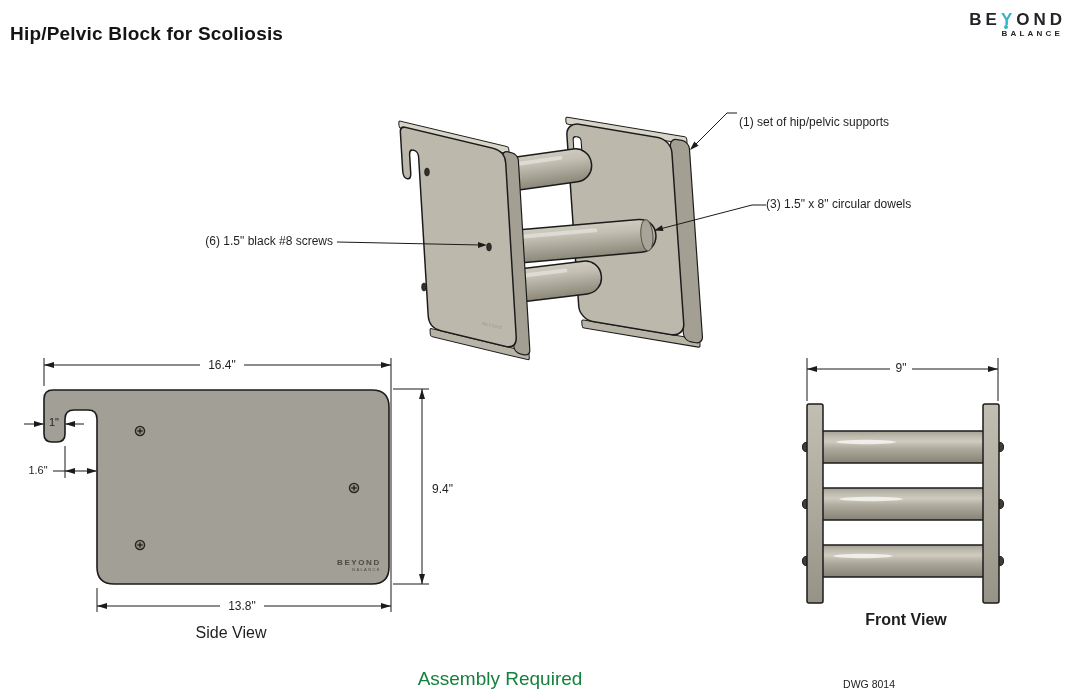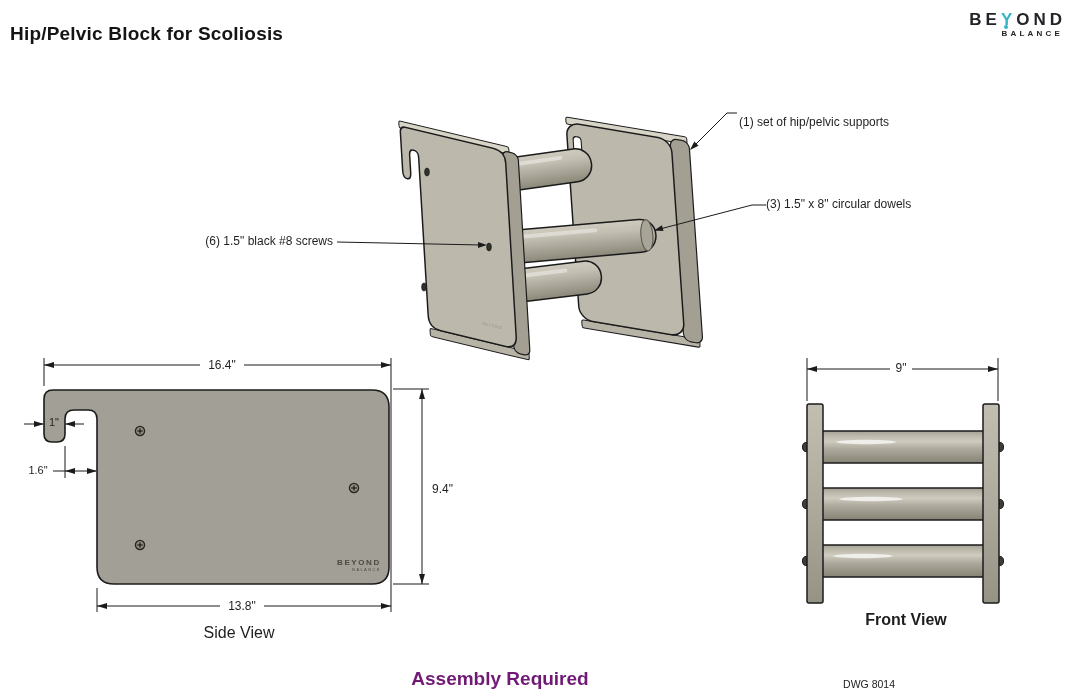--- a/index.html
+++ b/index.html
@@ -11,21 +11,21 @@
   .title{position:absolute;left:10px;top:23px;font-size:19px;font-weight:bold;color:#141414;letter-spacing:.2px;}
   .logo{position:absolute;top:11px;right:14px;text-align:right;}
   .logo-main{font-size:17px;font-weight:bold;letter-spacing:4px;color:#232328;line-height:1;}
   .logo-y{color:#35b4c9;position:relative;}
   .logo-y::after{content:"";position:absolute;left:3px;top:15px;width:4px;height:4px;border-radius:50%;background:#35b4c9;}
   .logo-sub{font-size:8px;font-weight:bold;letter-spacing:3.2px;color:#232328;margin-top:2px;padding-right:3px;line-height:1;}
   .callout{position:absolute;font-size:12px;color:#1f1f1f;white-space:nowrap;line-height:1.1;}
   .view-label{position:absolute;font-size:16px;white-space:nowrap;}
   .bold{font-weight:bold;}
   .assembly{position:absolute;left:500px;top:679px;transform:translate(-50%,-50%);
-            font-size:19px;font-weight:bold;color:#701a75;white-space:nowrap;}
+            font-size:19px;font-weight:normal;color:#15803d;white-space:nowrap;}
   .dwg{position:absolute;right:185px;top:678px;font-size:10.5px;color:#222;white-space:nowrap;}
   .emboss{position:absolute;left:337px;top:559px;text-align:right;color:#4b4a40;line-height:1;}
   .emboss .l1{font-size:8px;font-weight:bold;letter-spacing:1.6px;}
   .emboss .l2{font-size:4px;letter-spacing:1.4px;margin-top:1px;}
   .emboss-iso{position:absolute;left:482px;top:323px;font-size:4px;letter-spacing:.6px;
               color:#96938a;transform:rotate(13deg);}
 </style>
 </head>
 <body>
 
@@ -211,18 +211,18 @@
   <div class="lbl ctr" style="left:242px;top:606px;">13.8"</div>
 
   <div class="lbl ctr" style="left:901px;top:368px;">9"</div>
 
   <div class="emboss">
     <div class="l1">BEYOND</div>
     <div class="l2">BALANCE</div>
   </div>
   <div class="emboss-iso">BEYOND</div>
 
-  <div class="view-label ctr" style="position:absolute;left:239px;top:633px;">Side View</div>
+  <div class="view-label ctr" style="position:absolute;left:231px;top:633px;">Side View</div>
   <div class="view-label ctr bold" style="position:absolute;left:906px;top:620px;">Front View</div>
 
   <div class="assembly">Assembly Required</div>
   <div class="dwg">DWG 8014</div>
 </div>
 
 </body></html>

